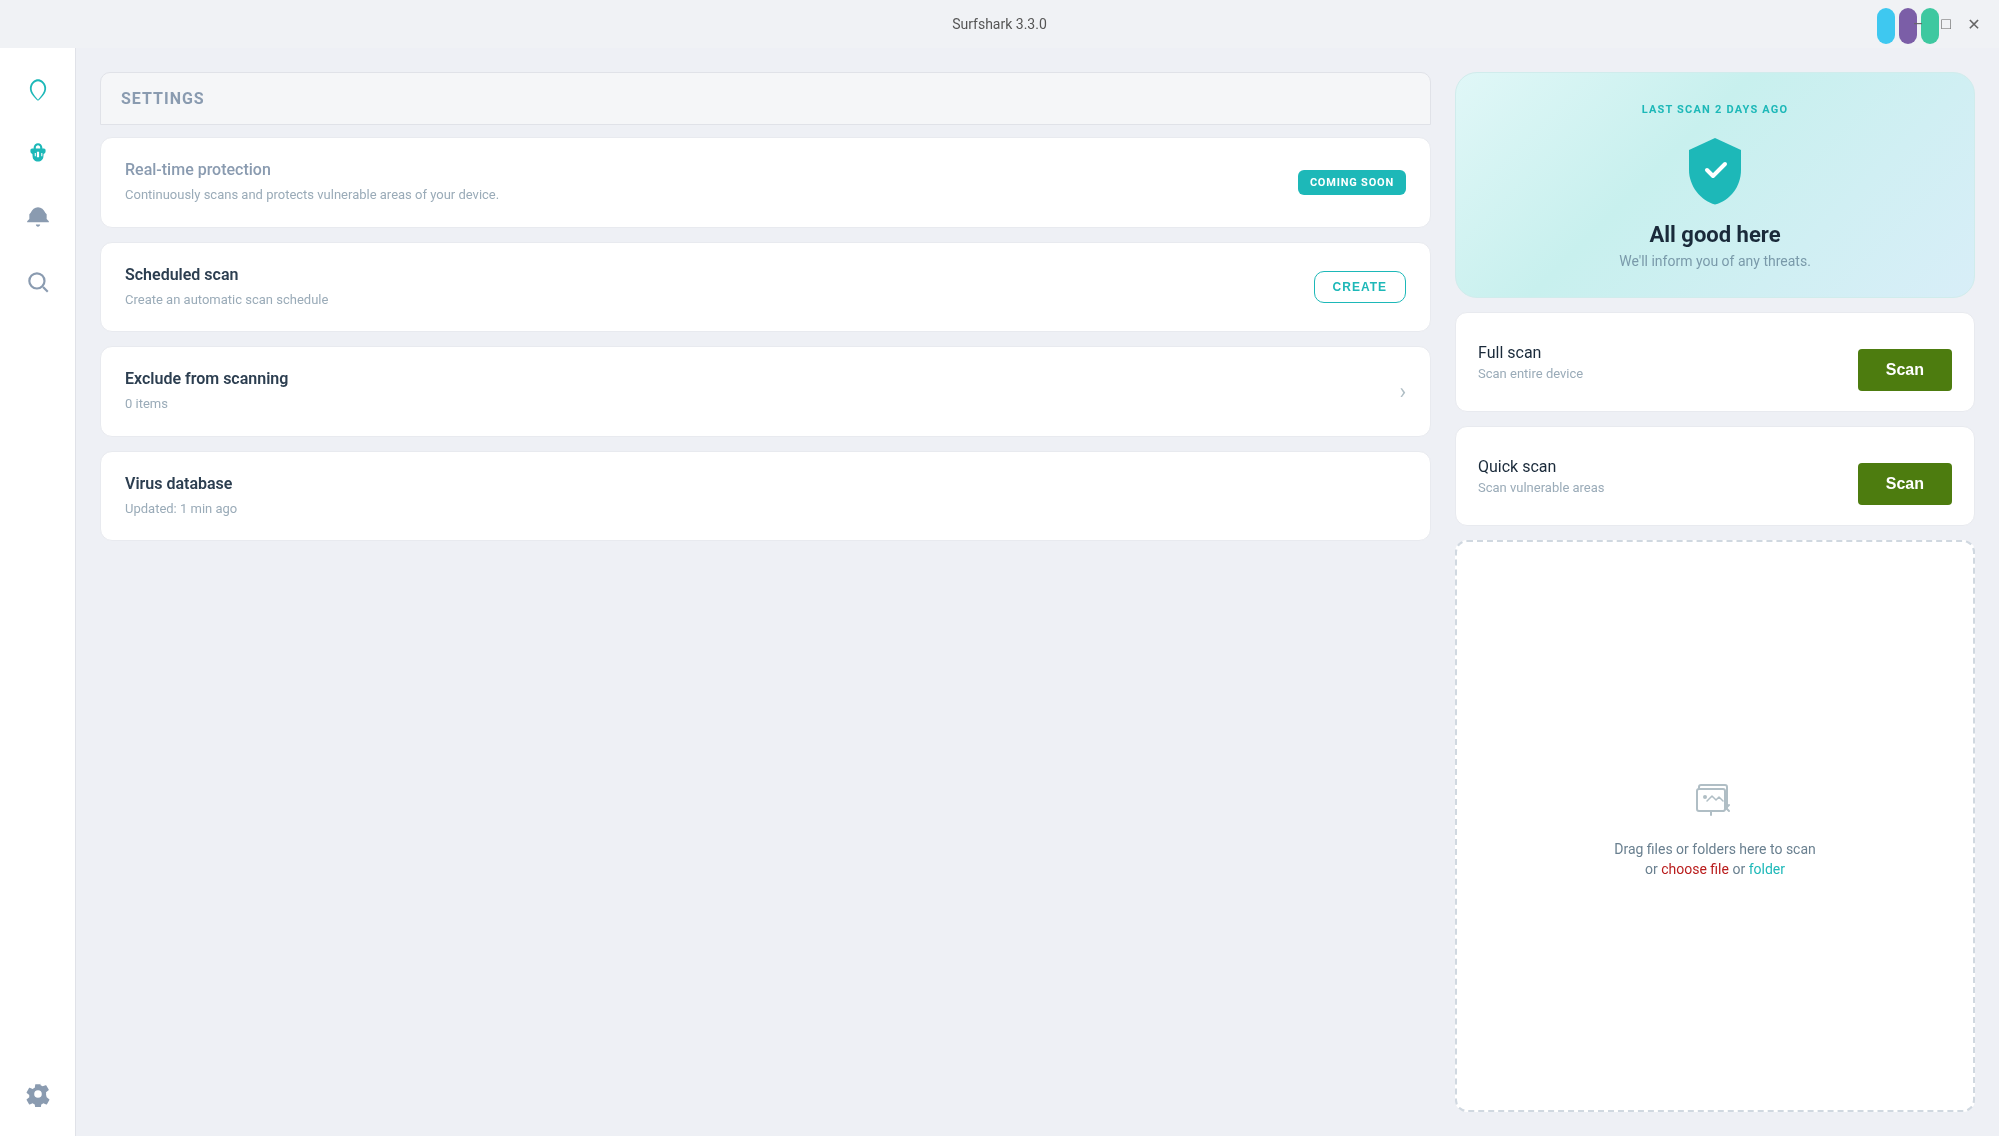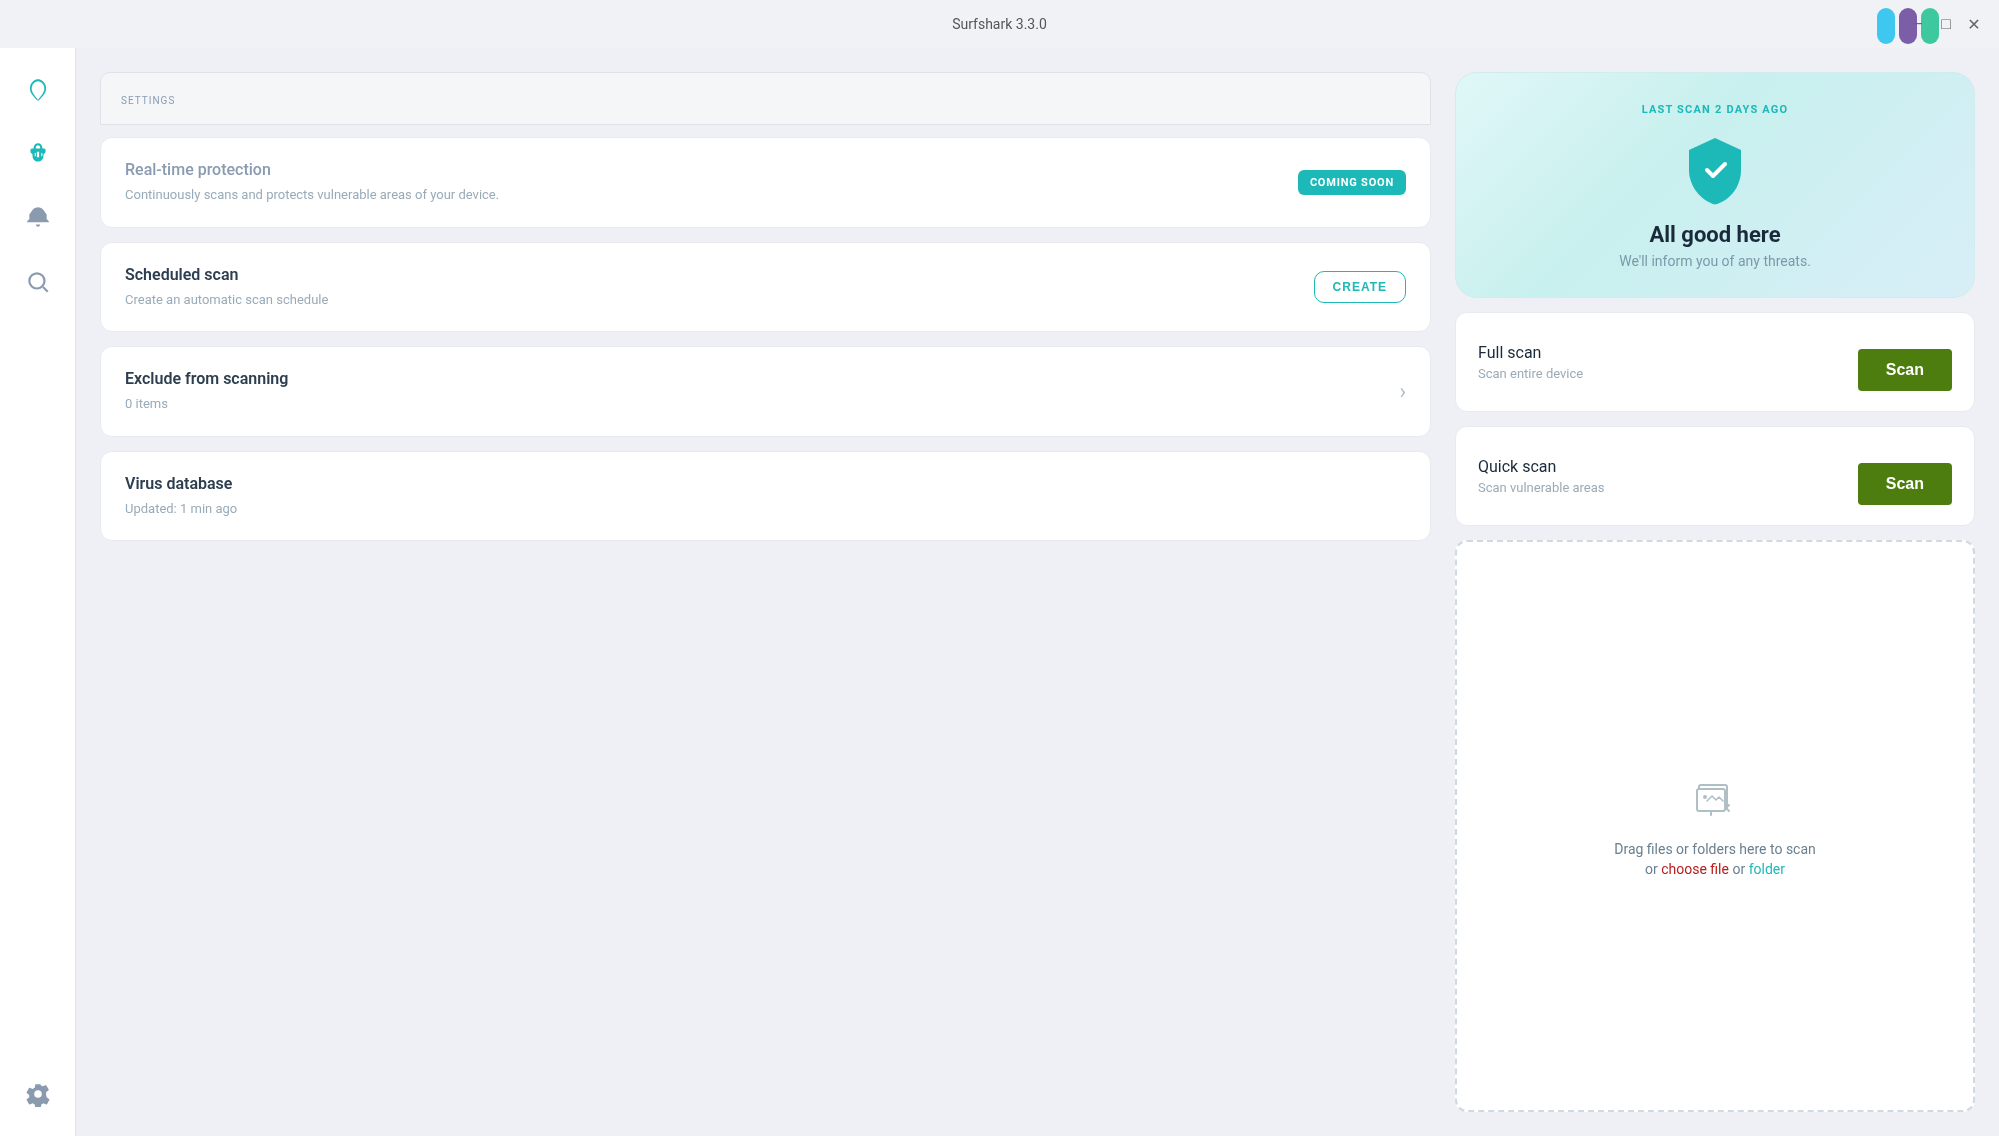--- a/index.html
+++ b/index.html
@@ -128,22 +128,22 @@
     }
 
     .settings-header {
       background: #f5f6f8;
       border: 1px solid #e0e2e8;
       border-radius: 10px 10px 0 0;
       padding: 16px 20px;
       margin-bottom: 12px;
     }
     .settings-header-text {
-      font-size: 10px;
-      font-weight: 400;
+      font-size: 16px;
+      font-weight: 700;
       color: #8a9bb0;
       letter-spacing: 1px;
       text-transform: uppercase;
     }
 
     .card {
       background: #fff;
       border-radius: 12px;
       padding: 22px 24px;
       margin-bottom: 14px;

